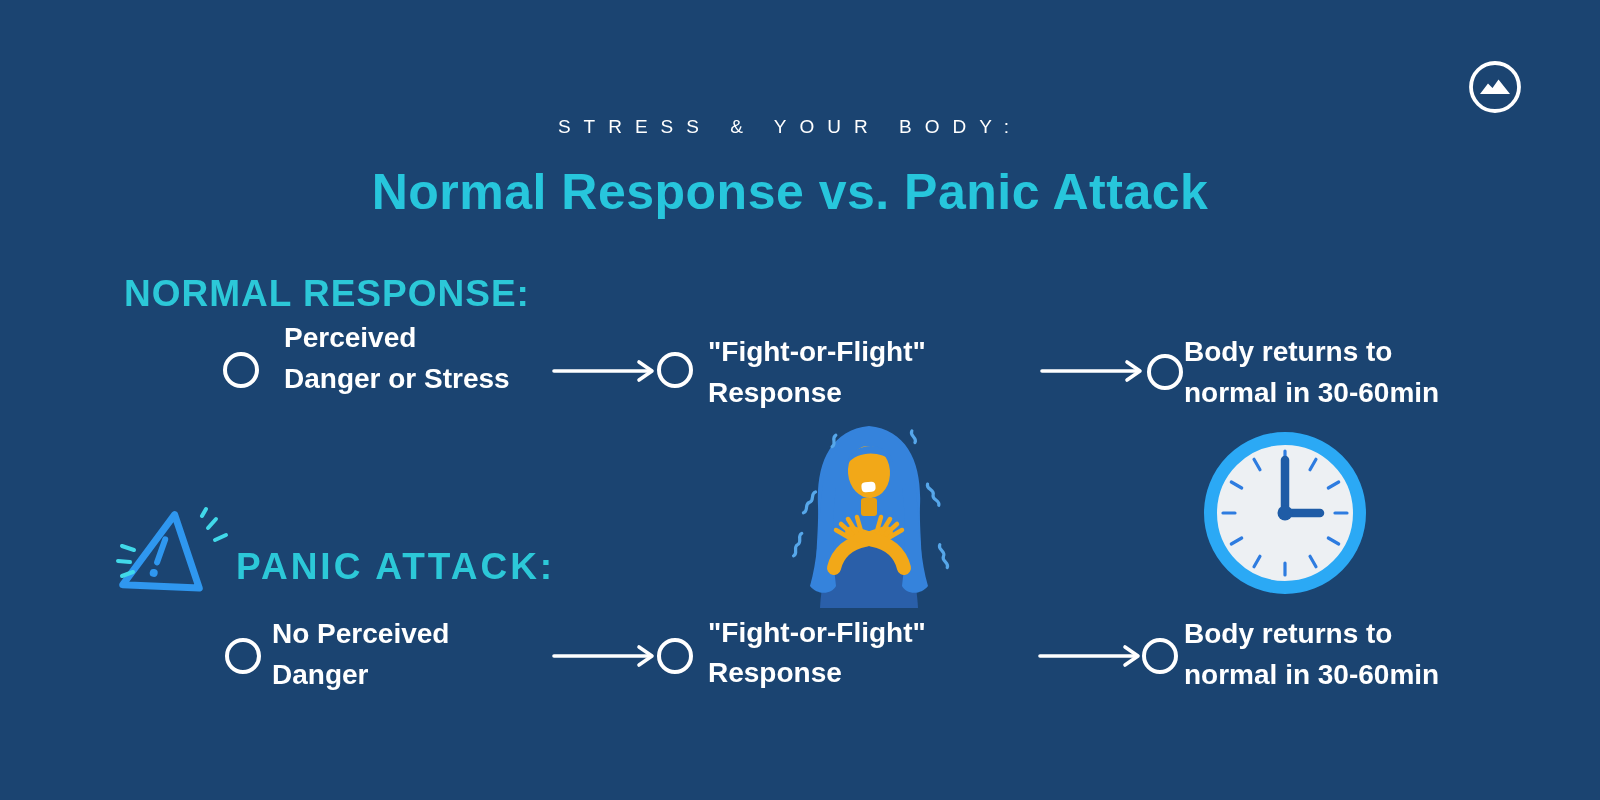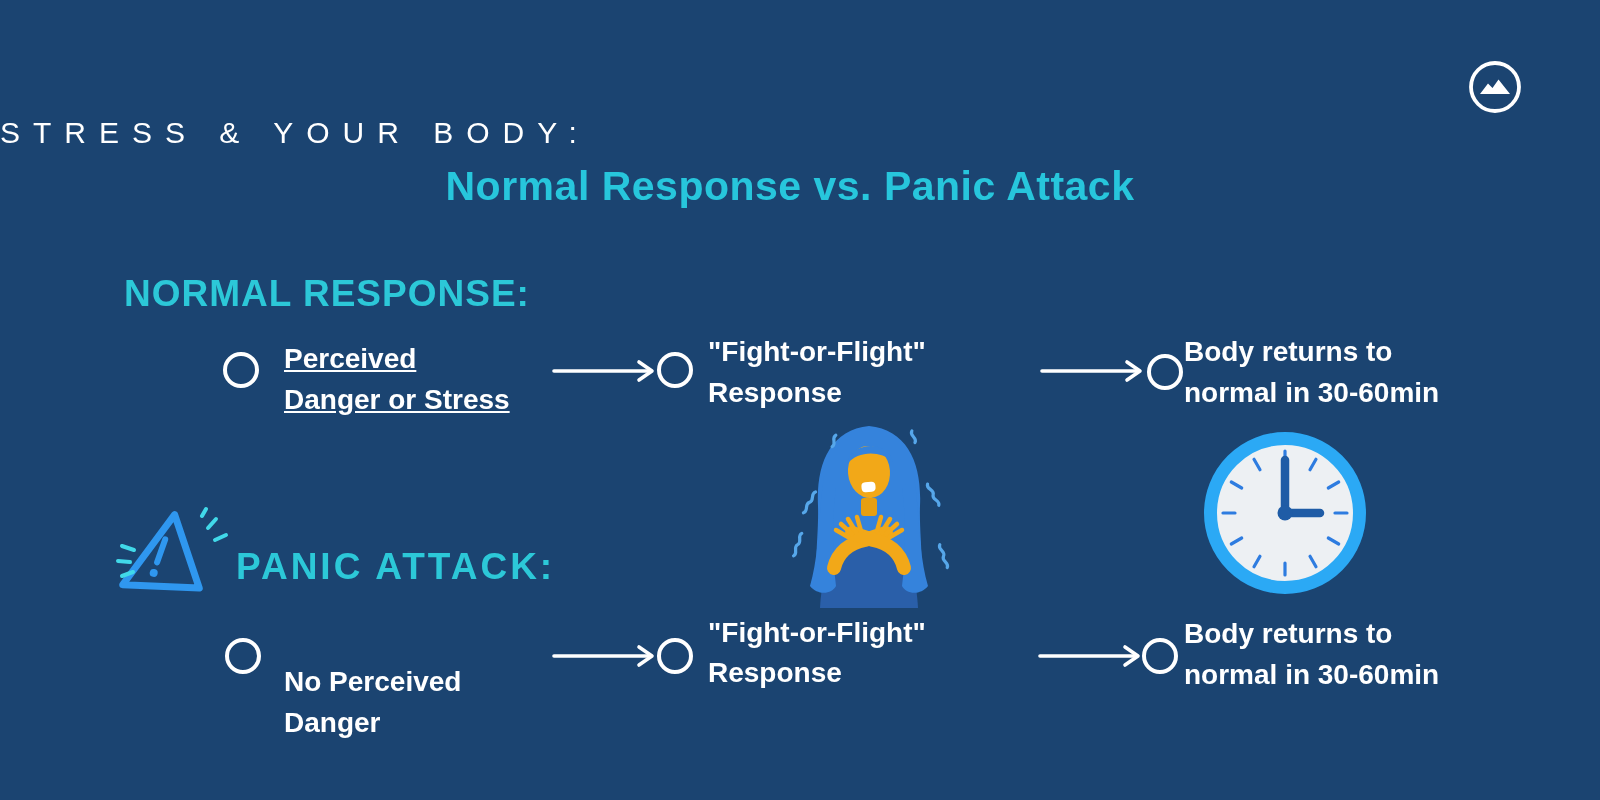--- a/index.html
+++ b/index.html
@@ -3,26 +3,26 @@
 <meta charset="utf-8">
 <style>
   html,body{margin:0;padding:0;background:#0e2a4d;}
   .canvas{
     position:relative;width:1600px;height:800px;overflow:hidden;
     background:#1b4471;
     font-family:"Liberation Sans",sans-serif;
   }
   .abs{position:absolute;}
   .subtitle{
-    left:0;width:1580px;top:116px;
-    color:#ffffff;font-size:30px;font-weight:400;letter-spacing:13px;
+    left:0;width:1580px;top:116px;text-align:center;
+    color:#ffffff;font-size:19px;font-weight:400;letter-spacing:13px;
   }
   .title{
     left:0;width:1580px;top:163px;text-align:center;
-    color:#27c6dc;font-size:41px;font-weight:700;letter-spacing:0.5px;
+    color:#27c6dc;font-size:50px;font-weight:700;letter-spacing:0.5px;
   }
   .section-label{
     color:#2cc8d8;font-weight:700;font-size:37px;
   }
   .step-text{
     color:#ffffff;font-weight:700;font-size:28px;line-height:41px;white-space:nowrap;
   }
   .step-text .hl{color:#2cc8d8;}
   .node{
     width:28px;height:28px;border:4px solid #ffffff;border-radius:50%;
@@ -39,21 +39,21 @@
     <circle cx="29" cy="29" r="24" fill="none" stroke="#ffffff" stroke-width="3.8"></circle>
     <path d="M14,36 L22,25.5 L26.5,30 L32.5,21.5 L44,36 Z" fill="#ffffff"></path>
   </svg>
 
   <div class="abs subtitle">STRESS &amp; YOUR BODY:</div>
   <div class="abs title">Normal Response vs. Panic Attack</div>
 
   <div class="abs section-label" style="left:124px;top:273px;letter-spacing:1px;">NORMAL RESPONSE:</div>
 
   <div class="abs node" style="left:223px;top:352px;"></div>
-  <div class="abs step-text" style="left:284px;top:338px;text-decoration:underline;">
+  <div class="abs step-text" style="left:284px;top:317px;">
     <div>Perceived</div>
     <div>Danger or Stress</div>
   </div>
 
   <svg class="abs arrow" style="left:552px;top:358px;" width="112" height="26" viewBox="0 0 112 26">
     <path d="M2,13 H97" stroke="#ffffff" stroke-width="3.6" fill="none" stroke-linecap="round"></path>
     <path d="M87,4 L100,13 L87,22" stroke="#ffffff" stroke-width="3.6" fill="none" stroke-linecap="round" stroke-linejoin="round"></path>
   </svg>
 
   <div class="abs node" style="left:657px;top:352px;"></div>
@@ -146,21 +146,21 @@
       <line x1="10" y1="70" x2="21" y2="66"></line>
       <line x1="96" y1="22" x2="104" y2="13"></line>
       <line x1="103" y1="34" x2="114" y2="29"></line>
       <line x1="90" y1="10" x2="94" y2="3"></line>
     </g>
   </svg>
 
   <div class="abs section-label" style="left:212px;top:546px;letter-spacing:3px;margin-left:24px;">PANIC ATTACK:</div>
 
   <div class="abs node" style="left:225px;top:638px;"></div>
-  <div class="abs step-text" style="left:284px;top:613px;margin-top:48px;">
+  <div class="abs step-text" style="left:272px;top:613px;">
     <div>No Perceived</div>
     <div>Danger</div>
   </div>
 
   <svg class="abs arrow" style="left:552px;top:643px;" width="112" height="26" viewBox="0 0 112 26">
     <path d="M2,13 H97" stroke="#ffffff" stroke-width="3.6" fill="none" stroke-linecap="round"></path>
     <path d="M87,4 L100,13 L87,22" stroke="#ffffff" stroke-width="3.6" fill="none" stroke-linecap="round" stroke-linejoin="round"></path>
   </svg>
 
   <div class="abs node" style="left:657px;top:638px;"></div>

